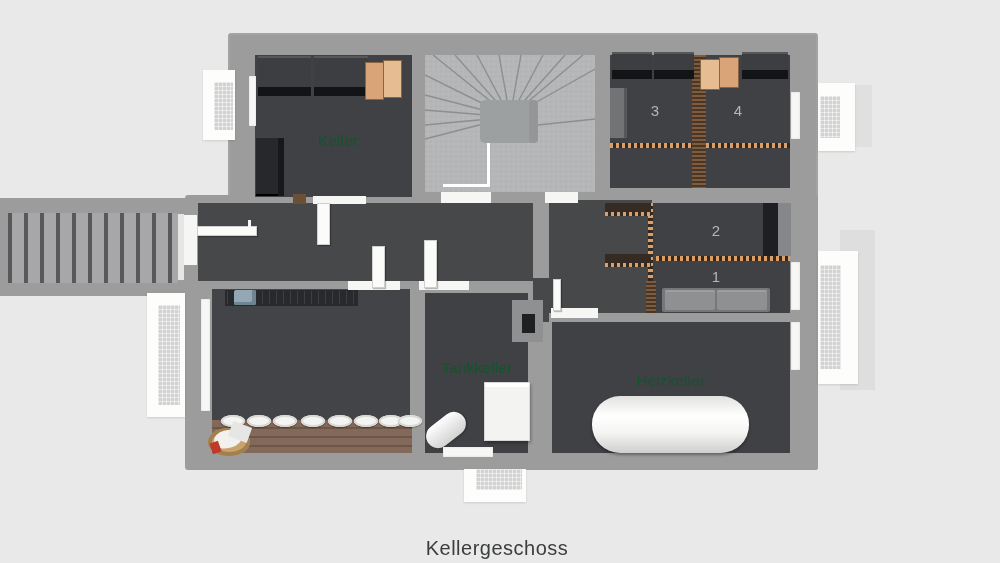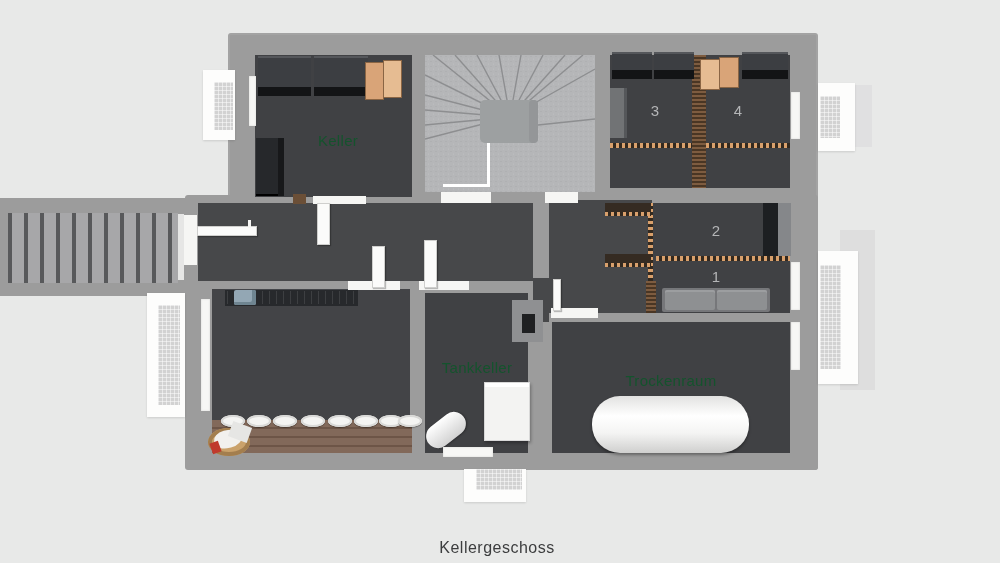--- a/index.html
+++ b/index.html
@@ -117,21 +117,21 @@
   #well-left{left:147px;top:293px;width:38px;height:124px;}
   #well-right-up{left:818px;top:83px;width:37px;height:68px;}
   #well-right-low{left:818px;top:251px;width:40px;height:133px;}
   #well-bottom{left:464px;top:469px;width:62px;height:33px;}
   #panel-rl{left:840px;top:230px;width:35px;height:160px;background:#dedede;}
   #panel-ru{left:846px;top:85px;width:26px;height:62px;background:#e0e0e1;}
   
   .lbl{color:#14532d;font-size:15px;letter-spacing:.3px;white-space:nowrap;transform:translate(-50%,-50%);}
   .num{color:#b4b5b7;font-size:15px;transform:translate(-50%,-50%);}
   #label-wasch{text-align:center;white-space:normal;width:210px;line-height:17px;}
-  #caption{left:497px;top:548px;color:#3c3d3e;font-size:16px;letter-spacing:.5px;transform:translate(-50%,-50%);white-space:nowrap;}
+  #caption{left:497px;top:548px;color:#3c3d3e;font-size:20px;letter-spacing:.5px;transform:translate(-50%,-50%);white-space:nowrap;}
 </style>
 </head>
 <body>
 
 <div id="stage">
 
   <div class="abs wall" id="corridor-wall"></div>
   <div class="abs" id="ext-steps"></div>
   <div class="abs" id="ext-steps-end"></div>
 
@@ -281,20 +281,20 @@
   <div class="abs win" id="win-wasch-left"></div>
   <div class="abs win" id="win-34-right"></div>
   <div class="abs win" id="win-2-right"></div>
   <div class="abs win" id="win-1-right"></div>
   <div class="abs win" id="win-heiz-bottom"></div>
 
   <div class="abs lbl" style="left:338px;top:140px;">Keller</div>
   <div class="abs lbl" id="label-wasch" style="left:320px;top:363px;">
   </div>
   <div class="abs lbl" style="left:477px;top:367px;">Tankkeller</div>
-  <div class="abs lbl" style="left:671px;top:380px;">Trockenraum</div>
+  <div class="abs lbl" style="left:671px;top:380px;">Heizkeller</div>
   <div class="abs num" style="left:655px;top:110px;">3</div>
   <div class="abs num" style="left:738px;top:110px;">4</div>
   <div class="abs num" style="left:716px;top:230px;">2</div>
   <div class="abs num" style="left:716px;top:276px;">1</div>
 
   <div class="abs" id="caption">Kellergeschoss</div>
 </div>
 
 </body></html>

